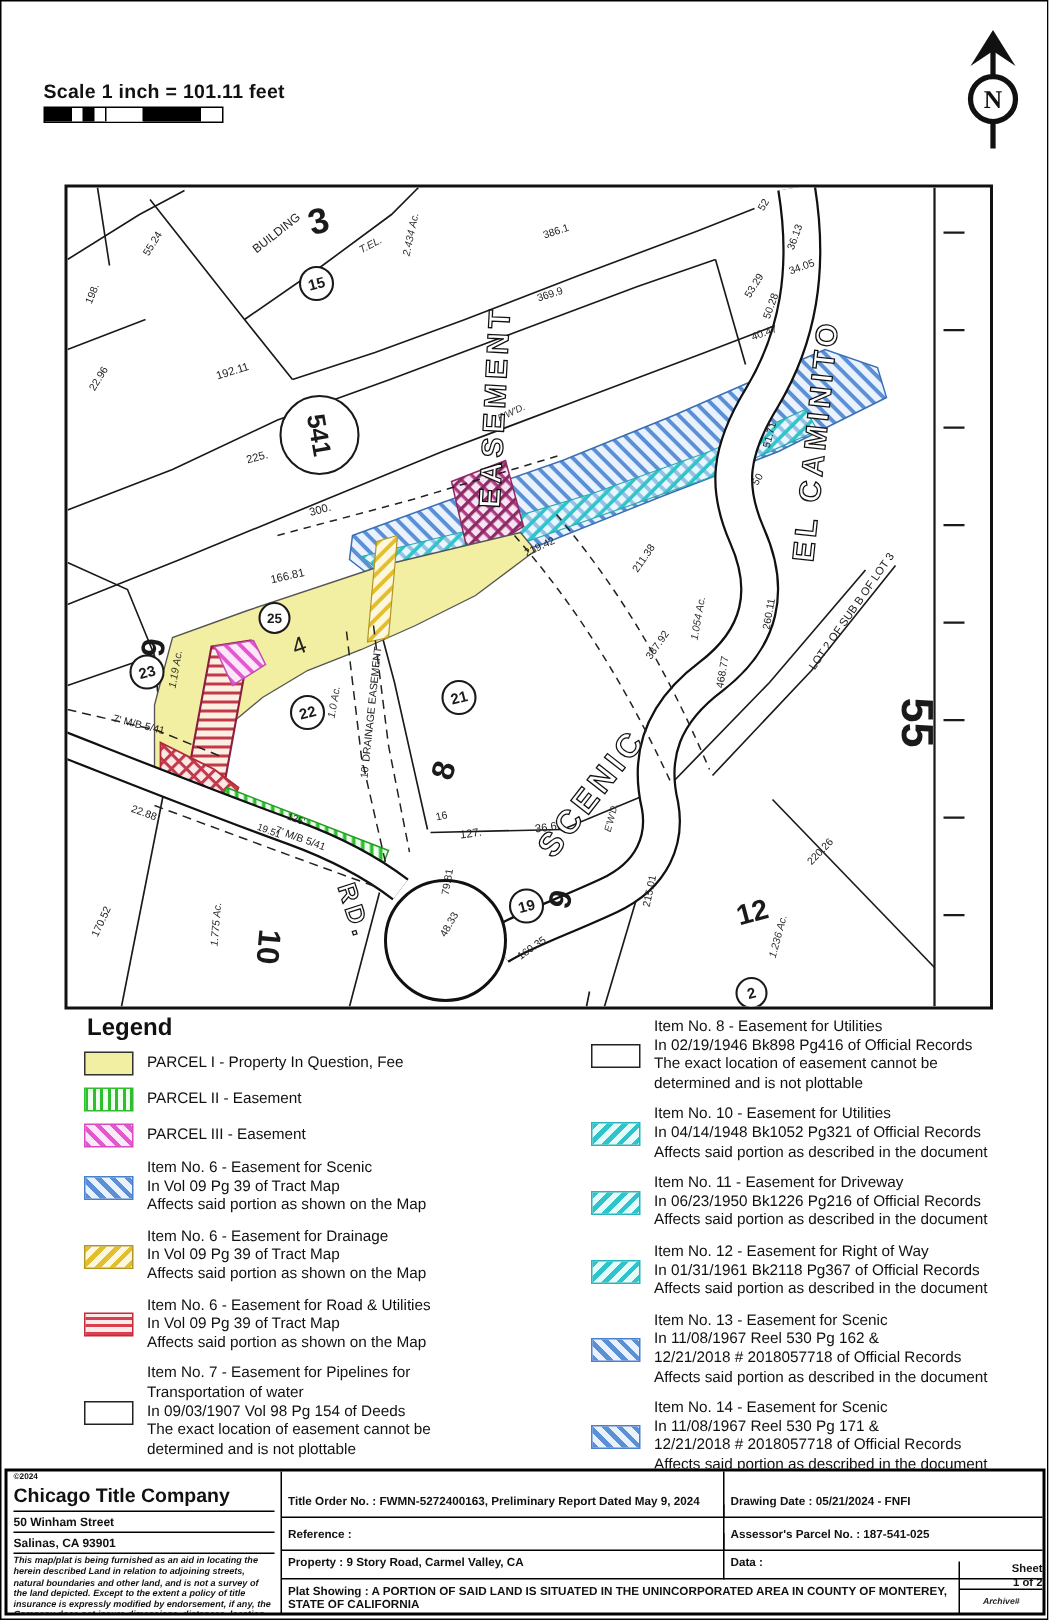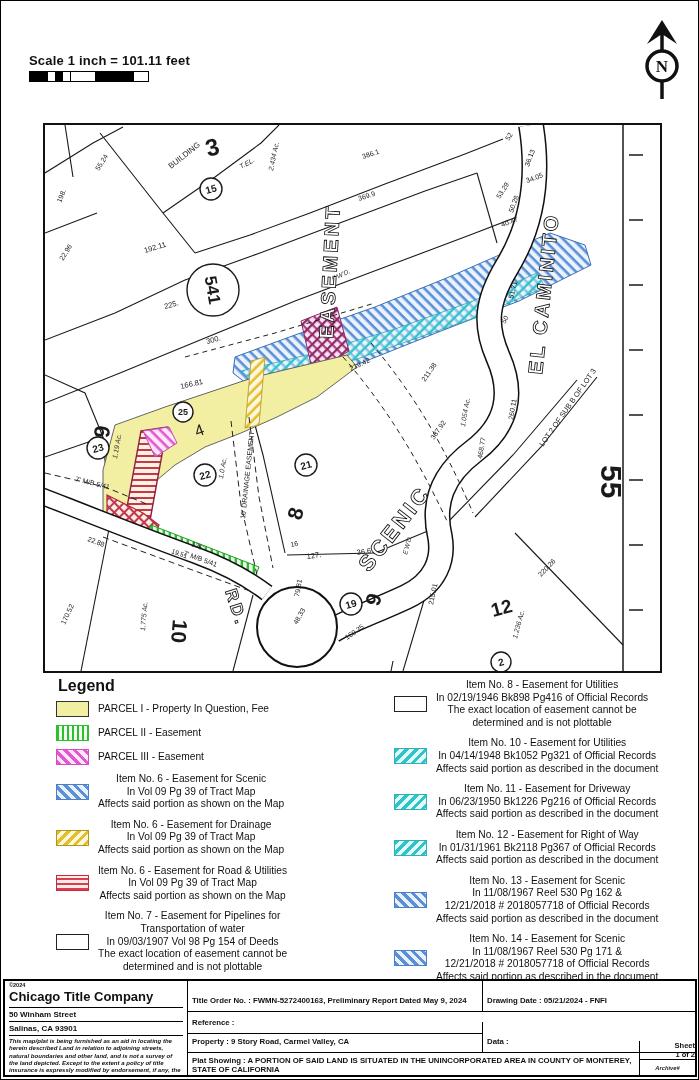--- a/index.html
+++ b/index.html
@@ -24,21 +24,21 @@
   .ml-d{fill:#222;}
   .ml-n{fill:#222;}
   .ml-i{fill:#333;font-style:italic;}
   .ml-b{fill:#1a1a1a;font-weight:bold;}
   .ml-o{fill:#fff;stroke:#111;stroke-width:.85px;font-weight:bold;letter-spacing:3px;}
   .mc-t{fill:#1a1a1a;font-weight:bold;text-anchor:middle;}
 
   
   .legend{position:absolute;left:55px;top:674px;width:604px;}
   .legend-title{font-size:16px;font-weight:bold;margin:2px 0 8px 2px;}
-  .leg-col{position:absolute;top:0;text-align:center;}
+  .leg-col{position:absolute;top:0;}
   #leg-left{left:0;top:26px;width:330px;}
   #leg-right{left:338px;top:4px;width:266px;}
   .leg-item{display:flex;align-items:center;margin-bottom:8px;}
   .leg-sw{width:33px;height:16px;margin-right:9px;flex:0 0 33px;box-sizing:border-box;}
   .leg-lines{font-size:10.2px;line-height:12.6px;}
   .sw-fee{background:#f3efa2;border:1px solid #333;}
   .sw-green{background:repeating-linear-gradient(90deg,#2ebf2e 0 2px,#f0fff0 2px 5px);border:1px solid #2ebf2e;}
   .sw-magenta{background:repeating-linear-gradient(45deg,#e358cf 0 3px,#fde8fb 3px 7px);border:1px solid #d94ac4;}
   .sw-blue{background:repeating-linear-gradient(45deg,#5b8fd6 0 3px,#e9f2fc 3px 7px);border:1px solid #4a7fc9;}
   .sw-drain{background:repeating-linear-gradient(135deg,#e3bf2e 0 3px,#fdf7dd 3px 7px);border:1px solid #b3961f;}
@@ -414,20 +414,21 @@
     <div class="tb-cell" id="tb-left">
       <div class="tb-copy">©2024</div>
       <div class="tb-co">Chicago Title Company</div>
       <div class="tb-addr">50 Winham Street</div>
       <div class="tb-addr">Salinas, CA 93901</div>
       <div class="tb-disc">This map/plat is being furnished as an aid in locating the herein described Land in relation to adjoining streets, natural boundaries and other land, and is not a survey of the land depicted. Except to the extent a policy of title insurance is expressly modified by endorsement, if any, the Company does not insure dimensions, distances, location of easements, acreage or other matters shown thereon.</div>
     </div>
     <div class="tb-cell tb-r1c2">Title Order No. : FWMN-5272400163, Preliminary Report Dated May 9, 2024</div>
     <div class="tb-cell tb-r1c3">Drawing Date : 05/21/2024 - FNFI</div>
     <div class="tb-cell tb-r2c2">Reference :</div>
+    <div class="tb-cell tb-r2c3">Assessor's Parcel No. : 187-541-025</div>
     <div class="tb-cell tb-r3c2">Property : 9 Story Road, Carmel Valley, CA</div>
     <div class="tb-cell tb-r4c2">Plat Showing : A PORTION OF SAID LAND IS SITUATED IN THE UNINCORPORATED AREA IN COUNTY OF MONTEREY, STATE OF CALIFORNIA</div>
     <div class="tb-cell tb-r3c3">Data :</div>
     <div class="tb-sheet">
       <div class="sheet-top">
         <span>Sheet</span>
         <span>1 of 2</span>
       </div>
       <div class="sheet-bot">Archive#</div>
     </div>

